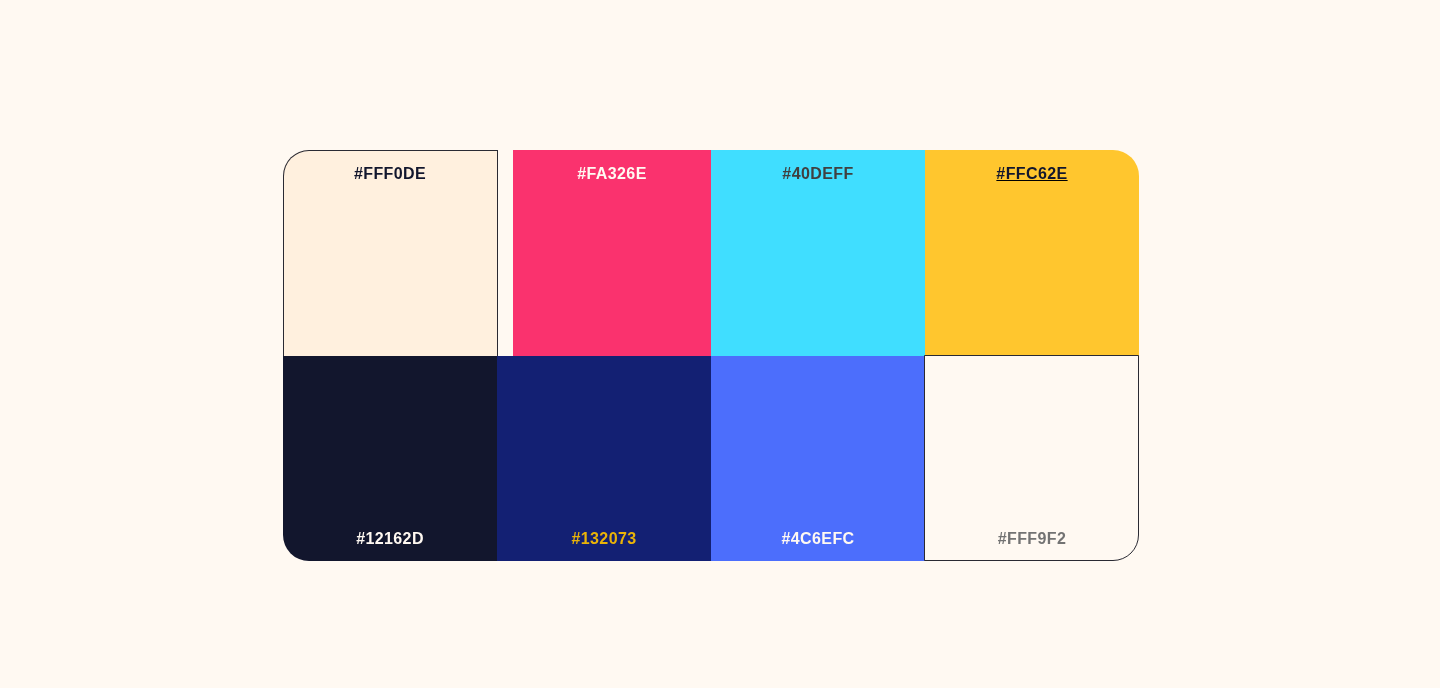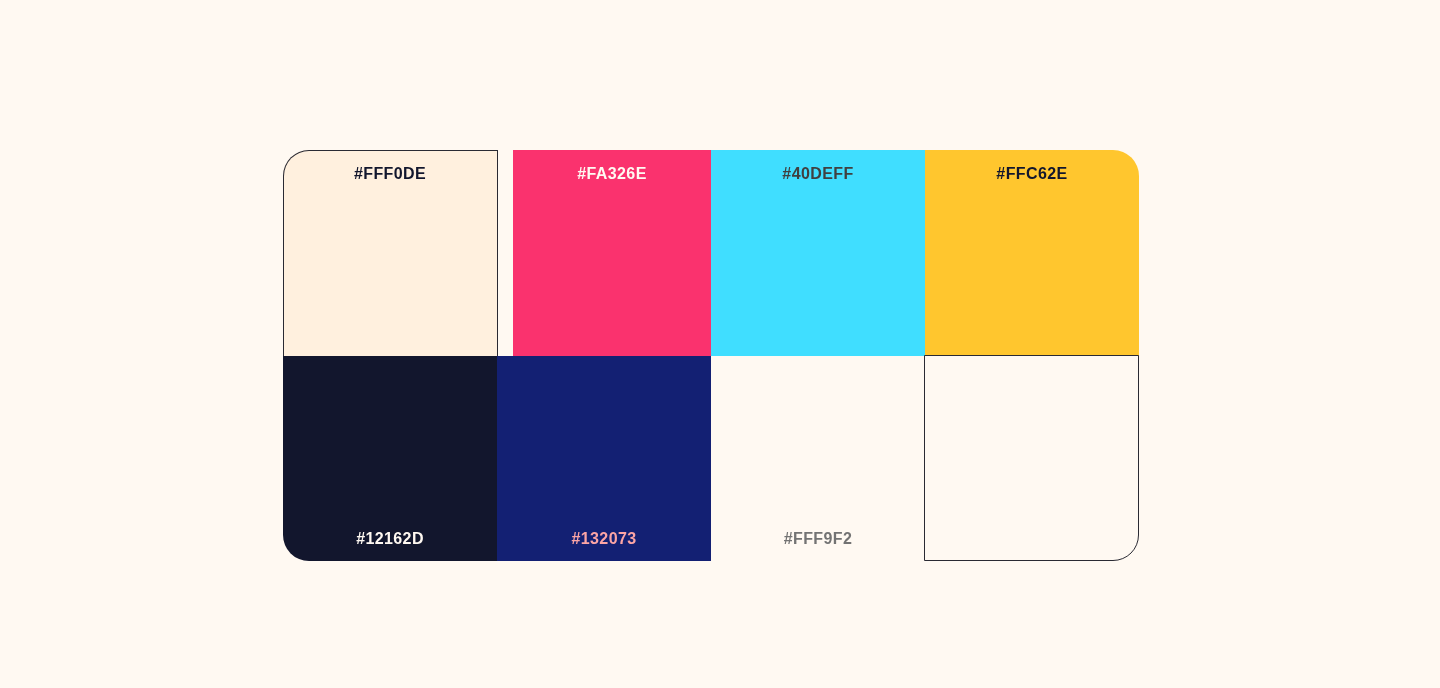--- a/index.html
+++ b/index.html
@@ -99,32 +99,35 @@
   </div>
 
   <div class="swatch row-top" style="background: rgb(250, 50, 110); margin-left: 16px;">
     <span class="swatch-label" style="color: rgb(255, 249, 242);">#FA326E</span>
   </div>
 
   <div class="swatch row-top" style="background: rgb(64, 222, 255);">
     <span class="swatch-label" style="color: #404040;">#40DEFF</span>
   </div>
 
-  <div class="swatch row-top" style="background: rgb(255, 198, 46);">
+  <div class="swatch row-top" style="background: rgb(255, 198, 46); text-decoration: underline;">
     <span class="swatch-label" style="color: rgb(18, 22, 45);">#FFC62E</span>
   </div>
 
   <div class="swatch row-bottom" style="background: rgb(18, 22, 45); justify-content: center;">
     <span class="swatch-label" style="color: rgb(255, 249, 242);">#12162D</span>
   </div>
 
   <div class="swatch row-bottom" style="background: rgb(19, 32, 115);">
-    <span class="swatch-label" style="color: #fca5a5;">#132073</span>
+    <span class="swatch-label" style="color: #eab308;">#132073</span>
   </div>
 
+  <div class="swatch row-bottom" style="background: rgb(76, 110, 252);">
+    <span class="swatch-label" style="color: rgb(255, 249, 242);">#4C6EFC</span>
+  </div>
 
   <div class="swatch row-bottom" style="background: rgb(255, 249, 242);">
     <span class="swatch-label" style="color: #737373;">#FFF9F2</span>
   </div>
 
 </div>
 
 <div id="card-outline" style="border-radius: 26px;">
   <div id="outline-cream" style="border-color: rgb(42, 42, 51);"></div>
   <div id="outline-white" style="border-color: rgb(42, 42, 51);"></div>

